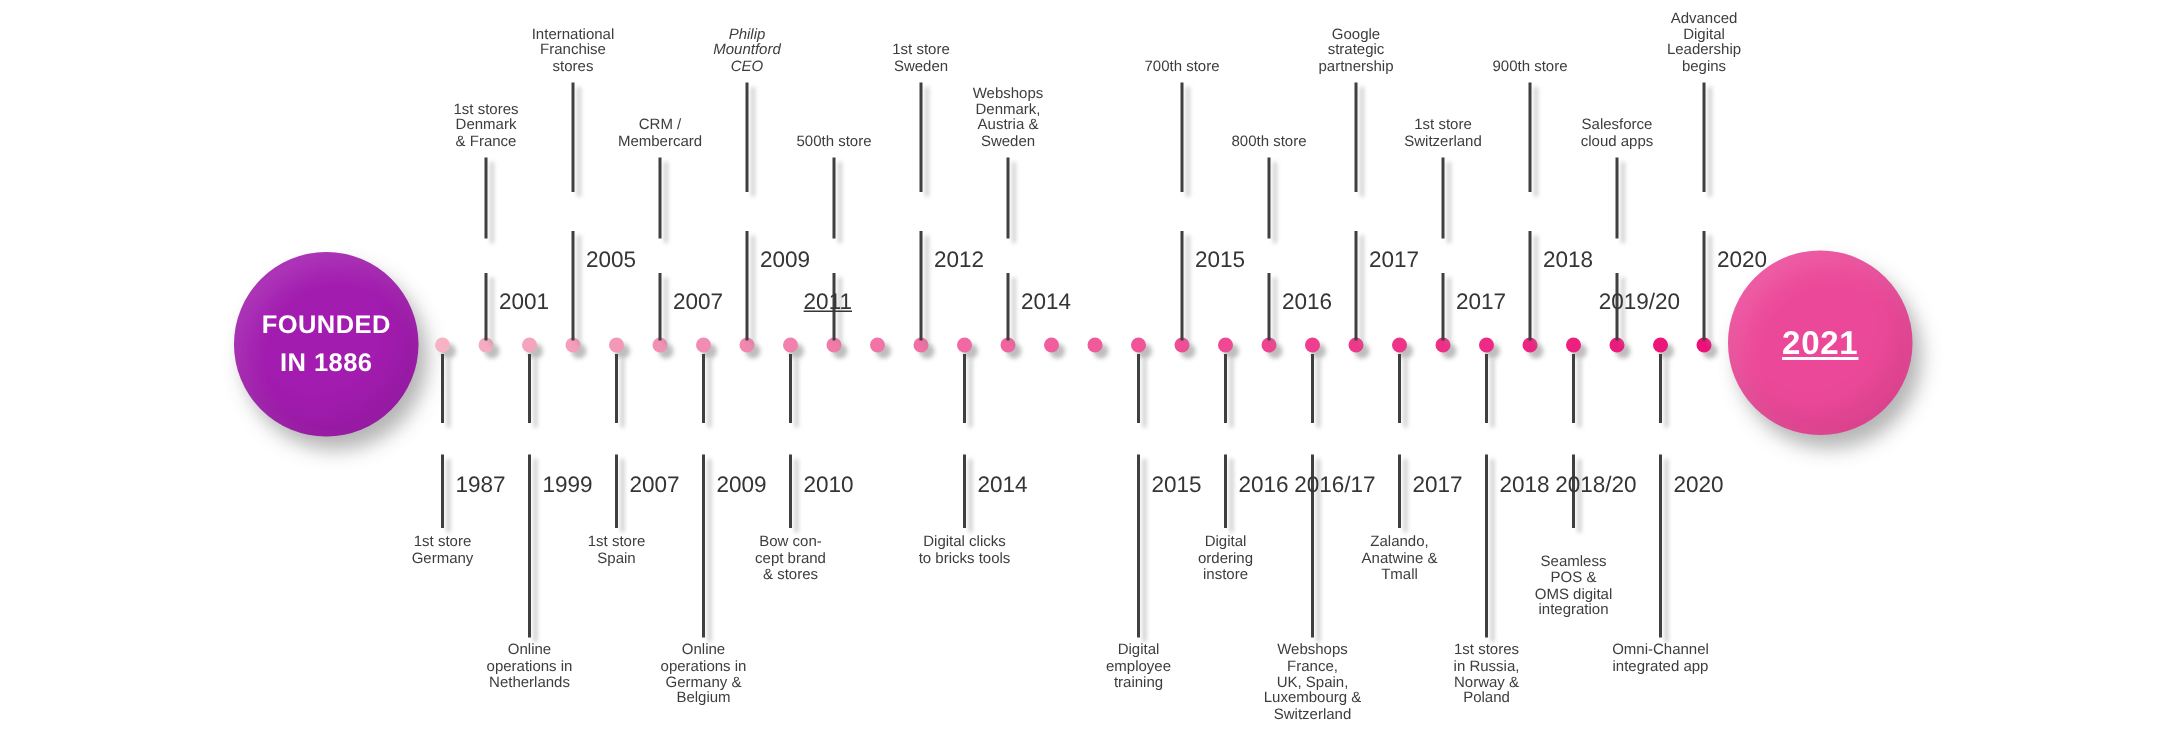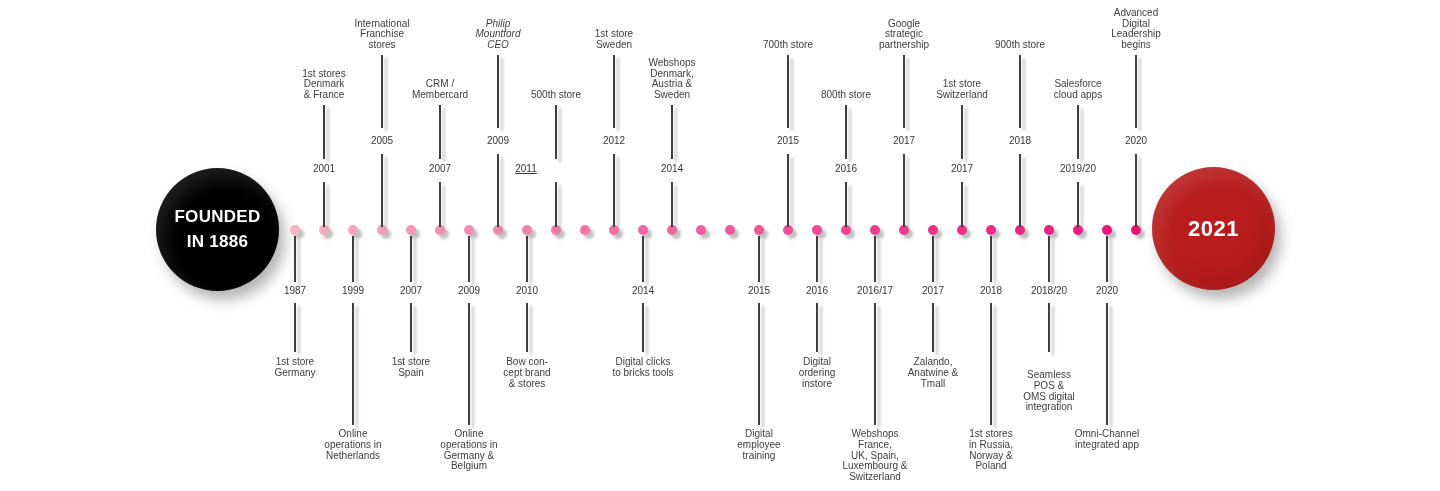--- a/index.html
+++ b/index.html
@@ -20,37 +20,37 @@
   .end-circle{left:1152px;top:167px;font-size:22px;letter-spacing:.5px;}
   .dot{
     position:absolute;width:10px;height:10px;border-radius:50%;
     box-shadow:4px 4px 3px rgba(110,110,110,0.45);
   }
   .stem{
     position:absolute;width:2px;
     box-shadow:4px 3px 3px rgba(140,140,140,0.55);
   }
   .year{
-    position:absolute;width:84px;text-align:center;
-    font-size:10px;line-height:15px;color:#353535;
+    position:absolute;width:84px;text-align:right;
+    font-size:15px;line-height:15px;color:#353535;margin-top:33px;
   }
   .elabel{
     position:absolute;width:118px;text-align:center;
     font-size:10px;line-height:10.8px;color:#3d3d3d;white-space:pre-line;
   }
 </style>
 </head>
 <body>
 
 <div class="canvas">
-  <div class="big-circle founded-circle" style="background: #000000;">
+  <div class="big-circle founded-circle" style="background: #a21caf;">
     <span>FOUNDED
 IN 1886</span>
   </div>
-  <div class="big-circle end-circle" style="background: #b91c1c;">
+  <div class="big-circle end-circle" style="background: #ec4899; text-decoration: underline;">
     <span>2021</span>
   </div>
   <div>
       <div class="dot" style="left: 290px; top: 225px; background: rgb(245, 179, 196);"></div>
       <div class="dot" style="left: 319px; top: 225px; background: rgb(245, 171, 192);"></div>
       <div class="dot" style="left: 348px; top: 225px; background: rgb(244, 164, 189);"></div>
       <div class="dot" style="left: 377px; top: 225px; background: rgb(244, 158, 186);"></div>
       <div class="dot" style="left: 406px; top: 225px; background: rgb(243, 152, 183);"></div>
       <div class="dot" style="left: 435px; top: 225px; background: rgb(243, 145, 180);"></div>
       <div class="dot" style="left: 464px; top: 225px; background: rgb(243, 140, 178);"></div>

